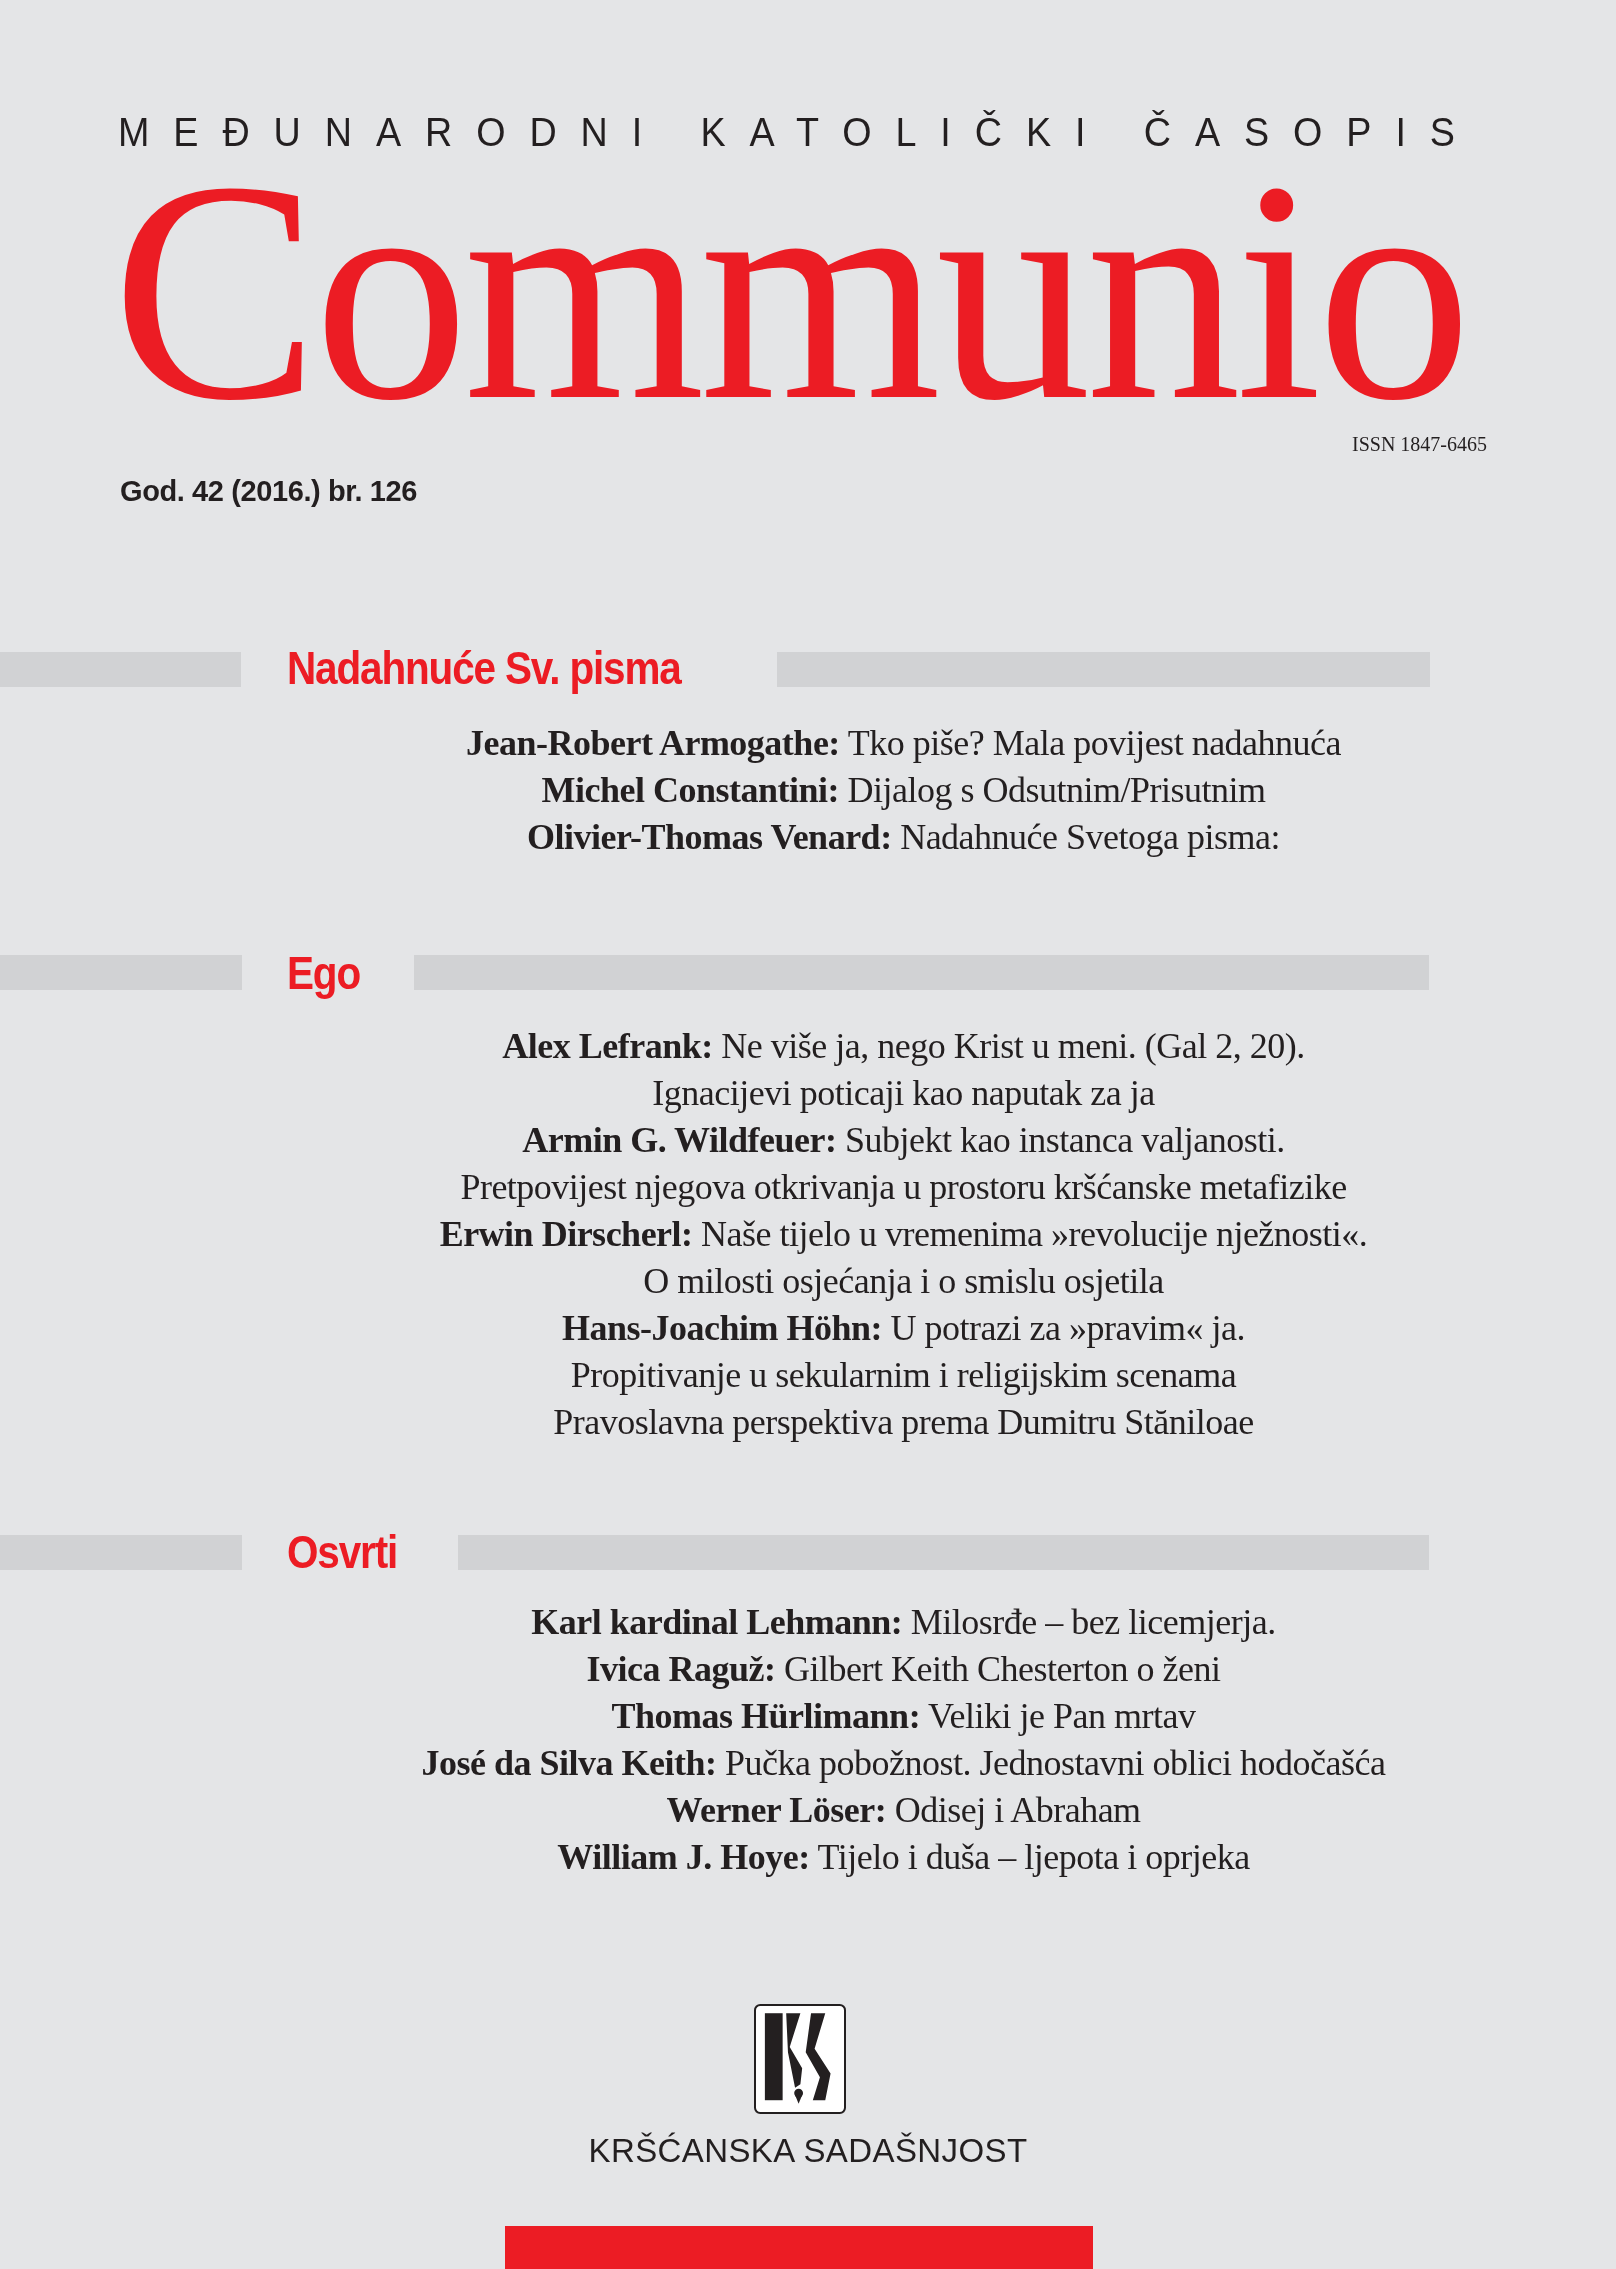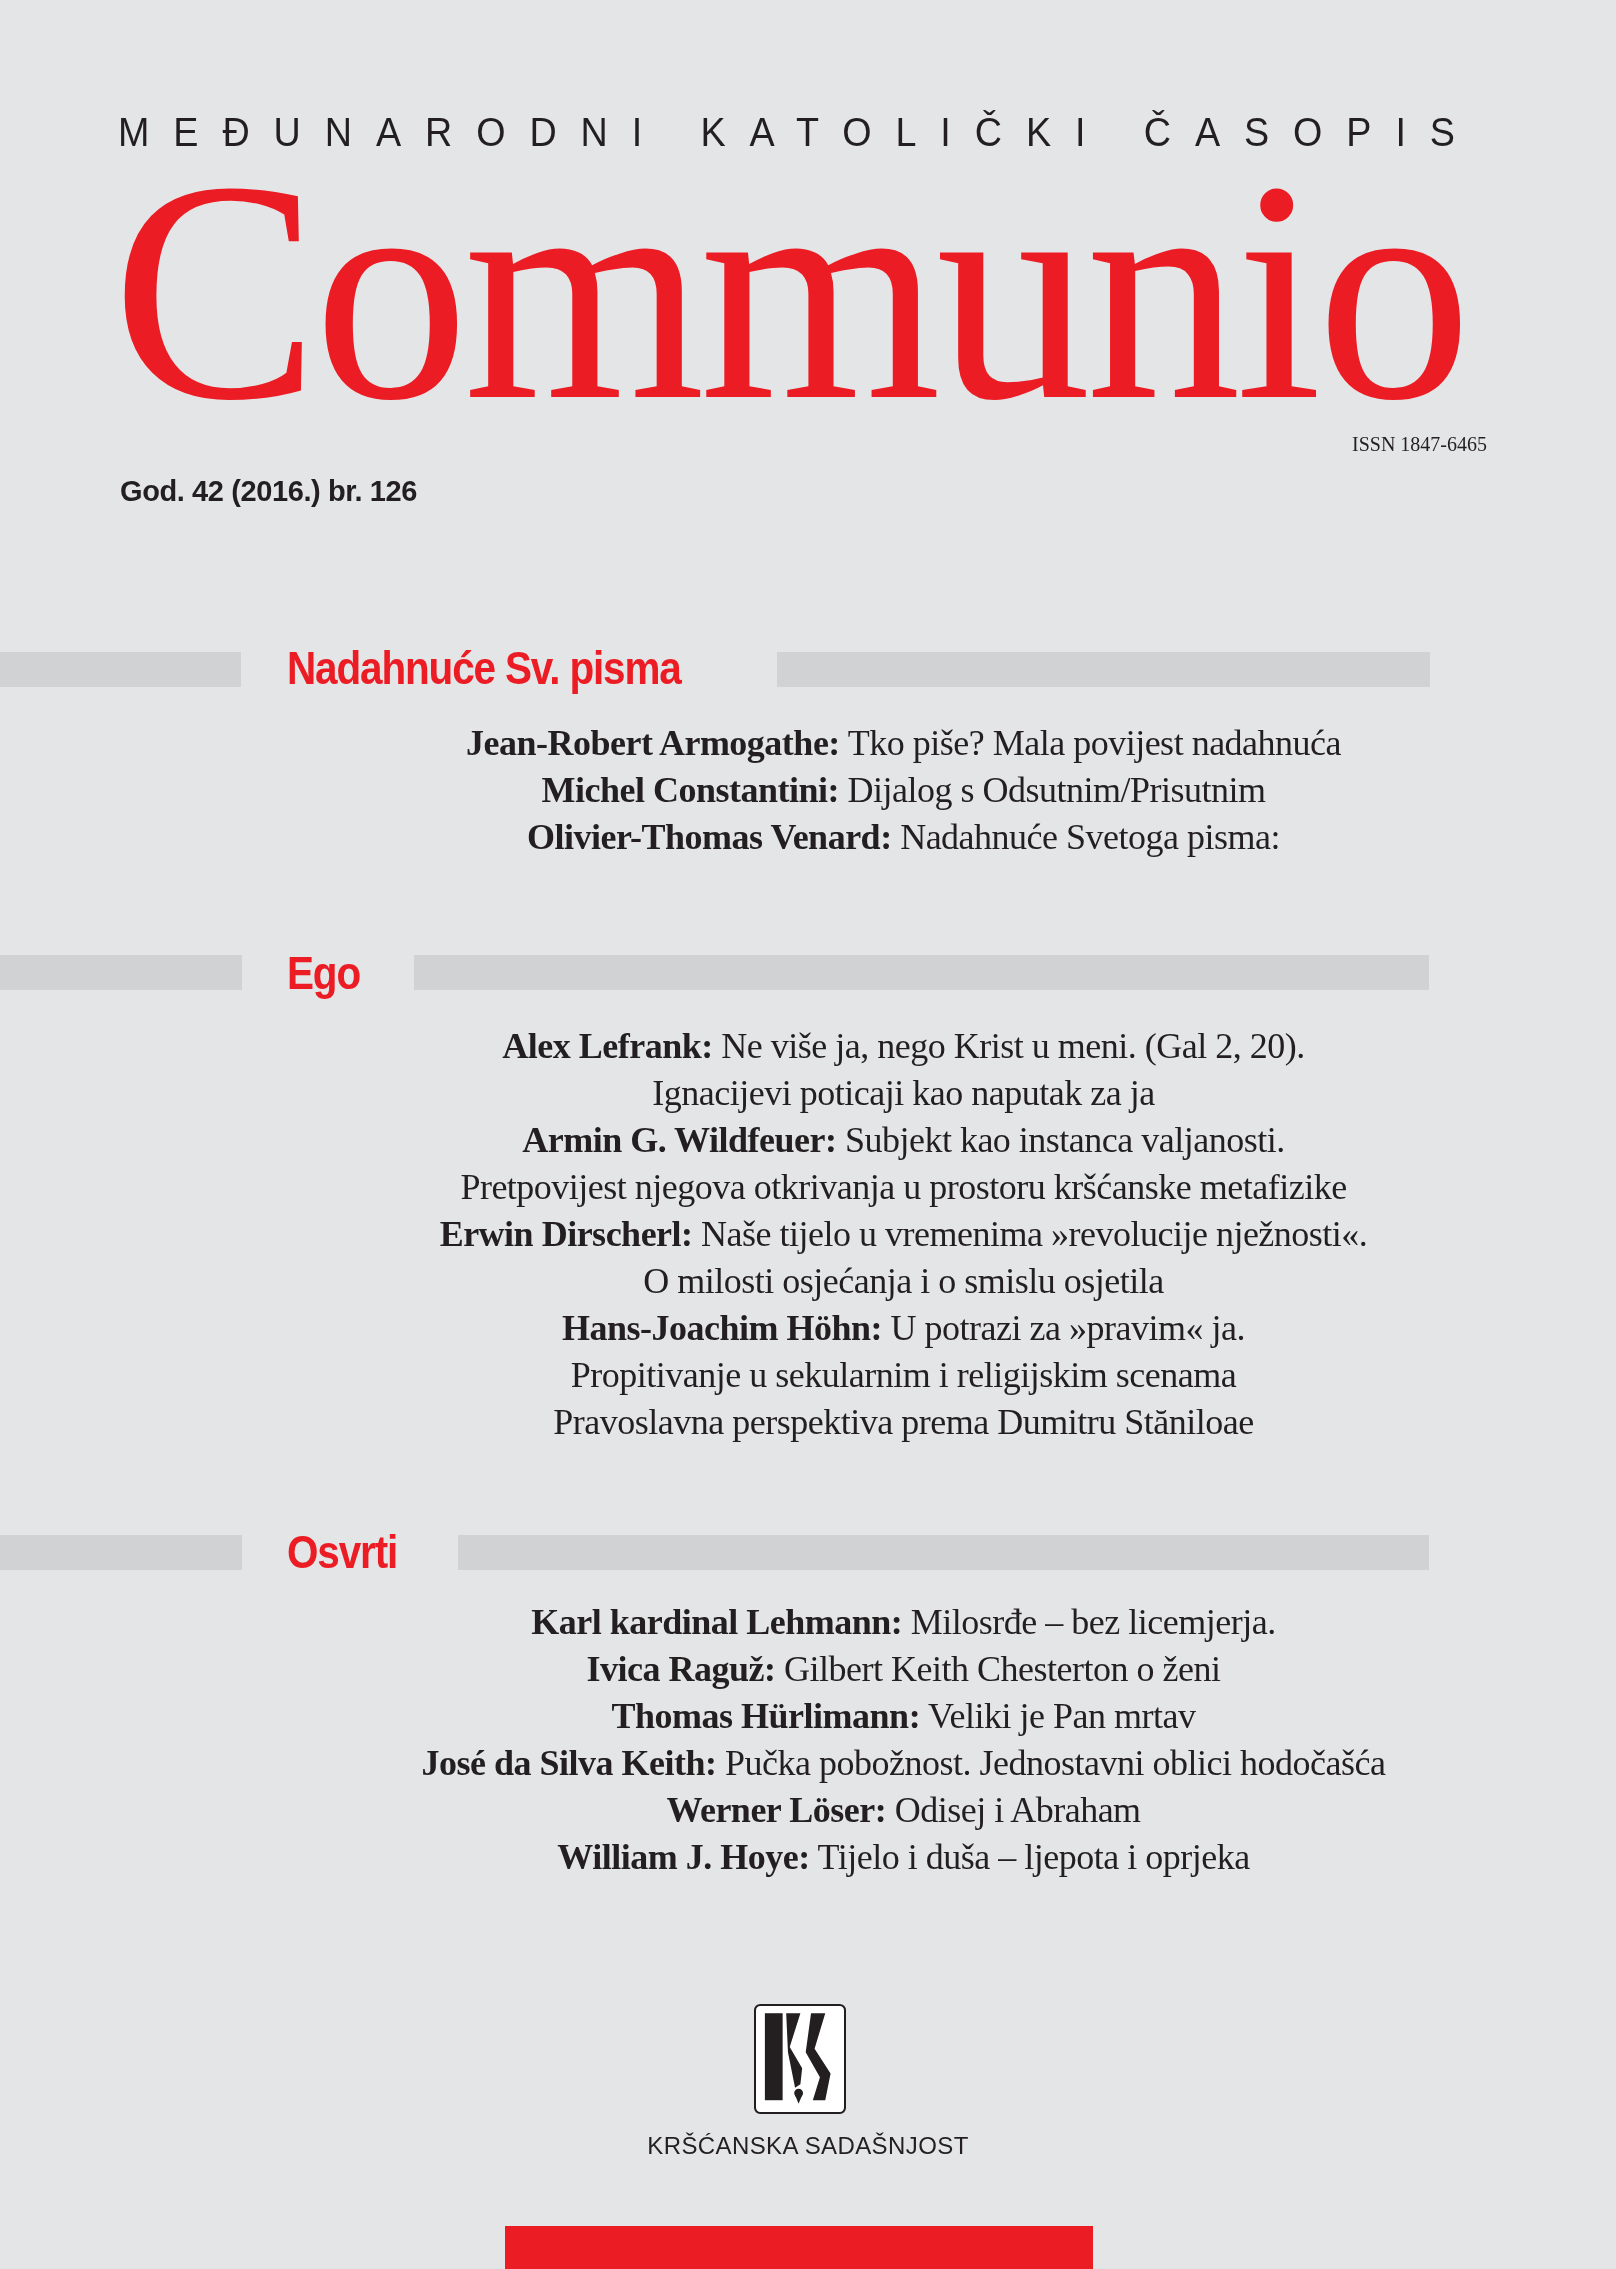--- a/index.html
+++ b/index.html
@@ -46,21 +46,21 @@
     letter-spacing: -0.5px;
   }
   .author { font-weight: bold; }
   .logo-box {
     left: 754px; top: 2004px; width: 92px; height: 110px;
     background: #ffffff; border: 2.7px solid #231f20; border-radius: 6.2px;
     box-sizing: border-box;
   }
   .publisher {
     left: 0; width: 1616px; top: 2132px; text-align: center;
-    font-family: "Liberation Sans", sans-serif; font-size: 24px;
+    font-family: "Liberation Sans", sans-serif; font-size: 33px;
     color: #231f20; letter-spacing: 0.4px;
   }
   .red-band { left: 505px; top: 2226px; width: 588px; height: 53px; background: #ec1c24; }
 </style>
 </head>
 <body>
 
 <div class="abs tagline">MEĐUNARODNI KATOLIČKI ČASOPIS</div>
 <div class="abs masthead">Communio</div>
 <div class="abs issue">God. 42 (2016.) br. 126</div>

